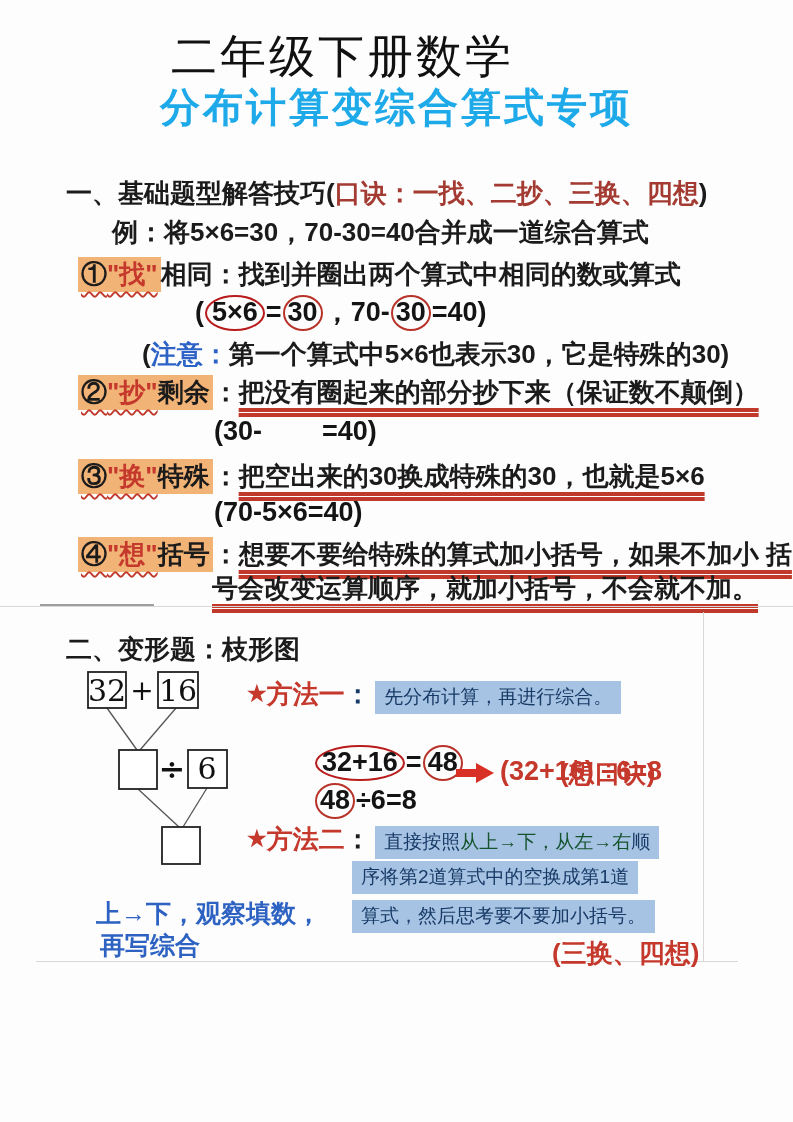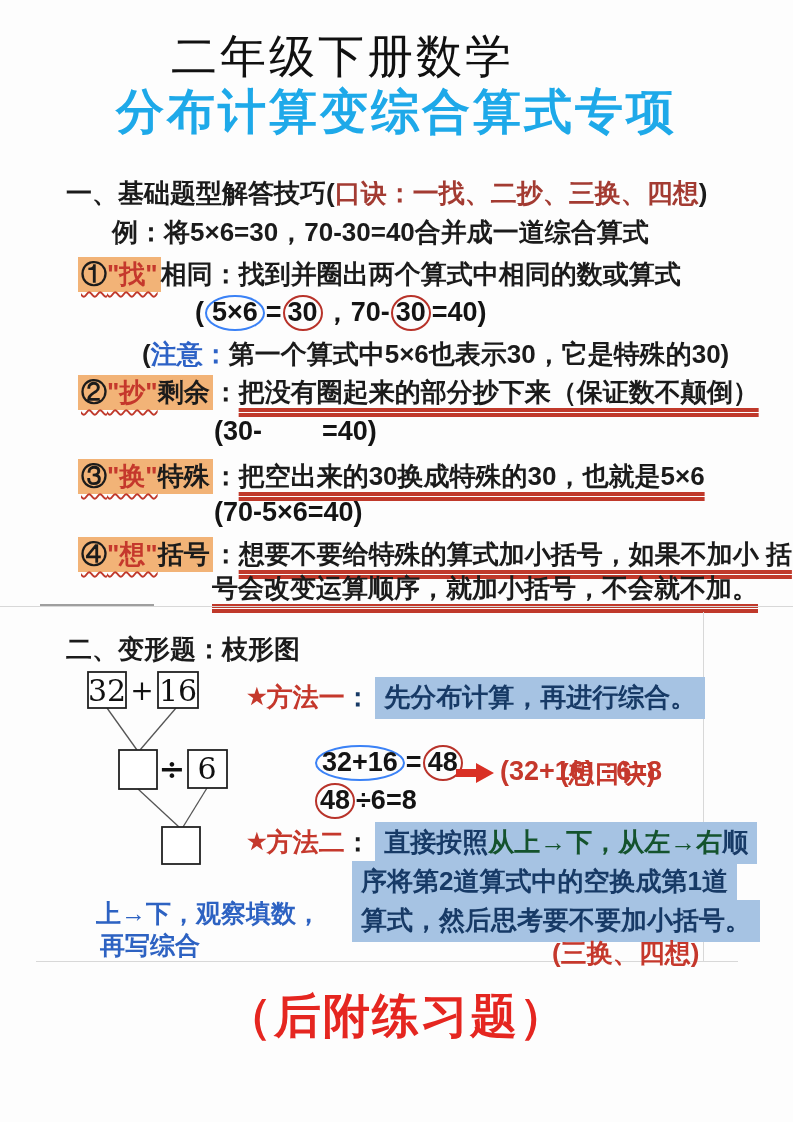--- a/index.html
+++ b/index.html
@@ -1,33 +1,33 @@
 <!DOCTYPE html>
 <html><head>
 <meta charset="utf-8">
 <style>
   html,body{margin:0;padding:0;}
   body{width:793px;height:1122px;background:#fcfcfc;font-family:"Liberation Sans",sans-serif;color:#1b1b1b;overflow:hidden;}
   .page{position:relative;width:793px;height:1122px;background:#fdfdfd;}
   .abs{position:absolute;white-space:nowrap;}
   .title{font-family:"DejaVu Serif",serif;font-size:46px;font-weight:500;letter-spacing:3px;color:#111;}
-  .subtitle{font-size:48px;font-weight:bold;letter-spacing:3px;color:#1ea9e9;}
+  .subtitle{font-size:40px;font-weight:bold;letter-spacing:3px;color:#1ea9e9;}
   .t{font-size:26px;font-weight:bold;color:#1b1b1b;}
   .eq{font-size:27px;font-weight:bold;color:#141414;}
   .dr{color:#a33b32;}
   .red{color:#c5382c;}
   .blue{color:#2d62c6;}
   .navy{color:#173a66;}
   .badge{background:#f2b377;padding:2px 3px 3px 3px;}
   .wavy{text-decoration:underline wavy #c0392b;text-decoration-thickness:2px;text-underline-offset:8px;}
   .qred{color:#c5382c;}
   .u{text-decoration:underline double #c0392b;text-decoration-thickness:4px;text-underline-offset:7px;}
-  .circ{display:inline-block;border:2px solid #3b82f6;border-radius:50%;padding:0px 5px 1px 5px;margin:0 1px;}
+  .circ{display:inline-block;border:2px solid #b91c1c;border-radius:50%;padding:0px 5px 1px 5px;margin:0 1px;}
   .circ2{display:inline-block;border:2px solid #b8332a;border-radius:50%;padding:0px 3px 1px 3px;margin:0 1px;}
-  .hl{background:#a6c3e3;color:#173a66;font-size:26px;font-weight:bold;padding:3px 9px 4px 9px;display:inline-block;}
+  .hl{background:#a6c3e3;color:#173a66;font-size:19px;font-weight:normal;padding:3px 9px 4px 9px;display:inline-block;}
   .hl .darkred{color:#14532d;}
   .star{font-size:22px;position:relative;top:-2px;}
   .hint{font-size:26px;font-weight:bold;color:#c5382c;}
   .side{font-size:25px;font-weight:bold;color:#2d62c2;}
   .footer{font-family:"DejaVu Serif",serif;font-size:47px;font-weight:bold;letter-spacing:2px;color:#e52620;}
   .divline{background:#d8d8d8;}
   .divdark{background:#9f9f9f;}
   svg text{font-family:"DejaVu Serif",serif;}
 </style>
 </head>
@@ -115,15 +115,14 @@
     <span class="red t"><span class="star">★</span><span>方法二</span></span><span class="t">：</span>
     <span class="hl"><span>直接按照</span><span class="darkred">从上→下，从左→右</span><span>顺</span></span>
   </div>
   <div class="abs hl" style="top:861px;left:352px;">序将第2道算式中的空换成第1道</div>
   <div class="abs hl" style="top:900px;left:352px;">算式，然后思考要不要加小括号。</div>
   <div class="abs hint" style="top:936px;left:552px;">(三换、四想)</div>
 
   <div class="abs side" style="top:897px;left:96px;">上→下，观察填数，</div>
   <div class="abs side" style="top:929px;left:100px;">再写综合</div>
 
-  <div class="abs footer" style="top:985px;left:0;width:793px;text-align:center;">（后附练习题）</div>
 
 </div>
 
 </body></html>

